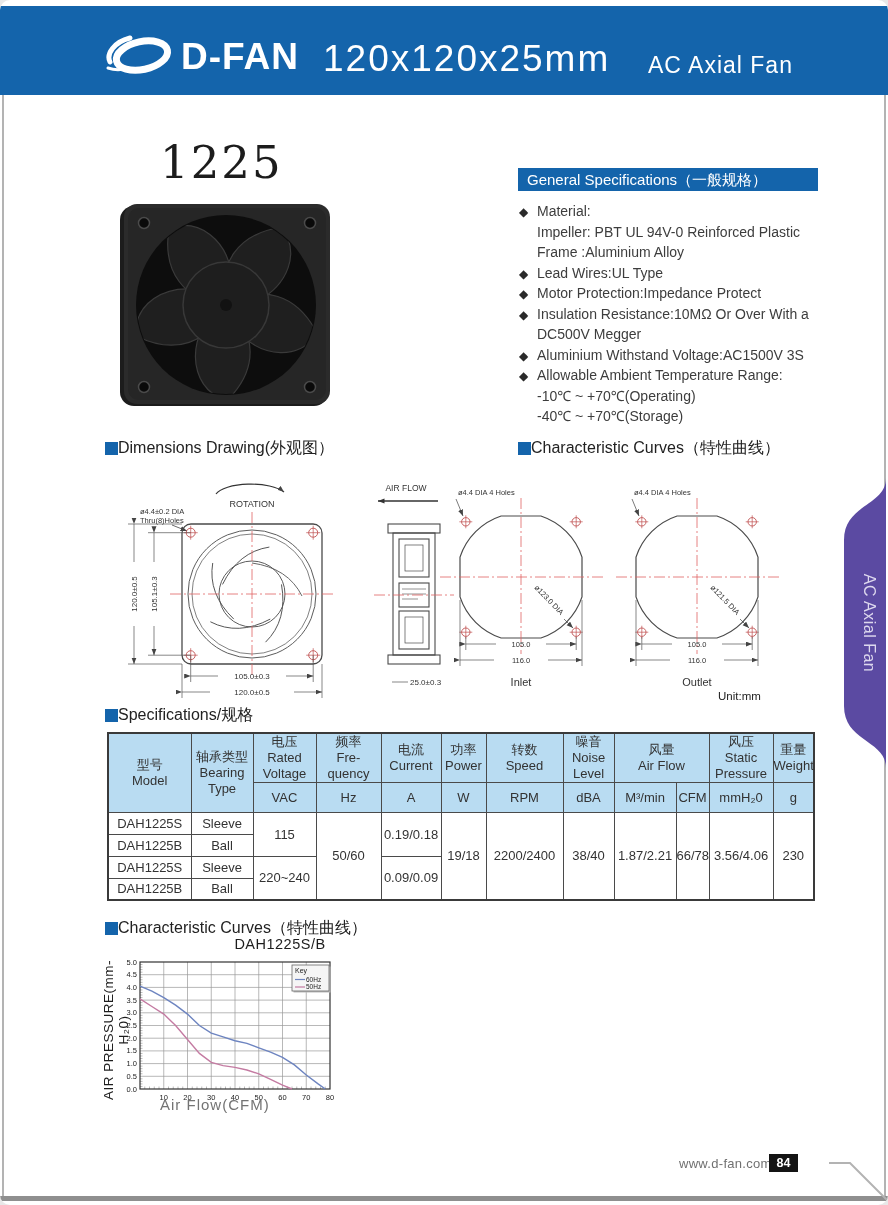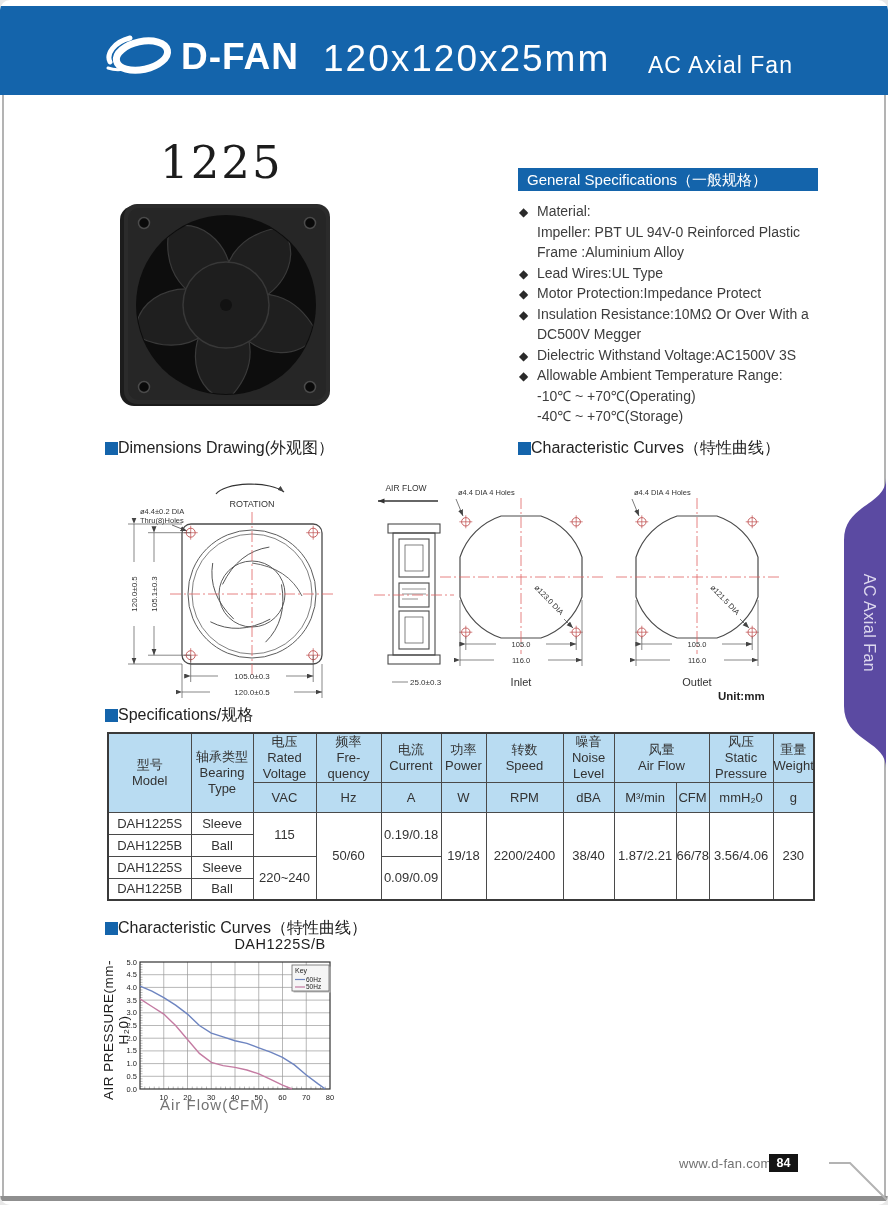--- a/index.html
+++ b/index.html
@@ -28,21 +28,21 @@
   .gs-line { position:relative; padding-left:19px; font-size:14px; line-height:20.5px; color:#3d3d3d; }
   .gs-line .dm { position:absolute; left:1px; top:1px; font-size:12px; color:#2a2a2a; }
 
   
   .sec-h { position:absolute; display:flex; align-items:center; gap:0; font-size:16px; color:#222; }
   .sec-h .sq { width:13px; height:13px; background:#1464ab; flex:none; }
 
   
   .dwg { position:absolute; }
   .dwg text { font-family:"Liberation Sans", sans-serif; fill:#333; }
-  .unit-note { position:absolute; left:718px; top:690px; font-size:11.5px; color:#222;font-weight:bold; }
+  .unit-note { position:absolute; left:718px; top:690px; font-size:11.5px; color:#222; }
 
   
   .spec-table-wrap { position:absolute; left:107px; top:732px; }
   table.spec { border-collapse:collapse; table-layout:fixed; width:706px; border:2px solid #3a3a3a; }
   table.spec th, table.spec td { border:1px solid #4a4a4a; text-align:center; vertical-align:middle; color:#333; font-weight:normal; }
   table.spec thead th { background:#b9dcf2; font-size:13px; }
   table.spec thead th div { line-height:1.22; }
   table.spec tbody td { font-size:13px; background:#fff; }
   tr.h1 { height:48px; } tr.h2 { height:30px; }
   tbody tr { height:22px; }
@@ -113,21 +113,21 @@
 
   <div class="gs-title">General Specifications（一般规格）</div>
   <div class="gs-list">
     <div class="gs-line"><span class="dm">◆</span><span>Material:</span></div>
     <div class="gs-line"><span>Impeller: PBT UL 94V-0 Reinforced Plastic</span></div>
     <div class="gs-line"><span>Frame :Aluminium Alloy</span></div>
     <div class="gs-line"><span class="dm">◆</span><span>Lead Wires:UL Type</span></div>
     <div class="gs-line"><span class="dm">◆</span><span>Motor Protection:Impedance Protect</span></div>
     <div class="gs-line"><span class="dm">◆</span><span>Insulation Resistance:10MΩ Or Over With a</span></div>
     <div class="gs-line"><span>DC500V Megger</span></div>
-    <div class="gs-line"><span class="dm">◆</span><span>Dielectric Withstand Voltage:AC1500V 3S</span></div>
+    <div class="gs-line"><span class="dm">◆</span><span>Aluminium Withstand Voltage:AC1500V 3S</span></div>
     <div class="gs-line"><span class="dm">◆</span><span>Allowable Ambient Temperature Range:</span></div>
     <div class="gs-line"><span>-10℃ ~ +70℃(Operating)</span></div>
     <div class="gs-line"><span>-40℃ ~ +70℃(Storage)</span></div>
   </div>
 
   <div class="sec-h" style="left:105px; top:438px;">
     <span class="sq"></span>
     <span>Dimensions Drawing(外观图）</span>
   </div>
   <div class="sec-h" style="left:518px; top:438px;">

